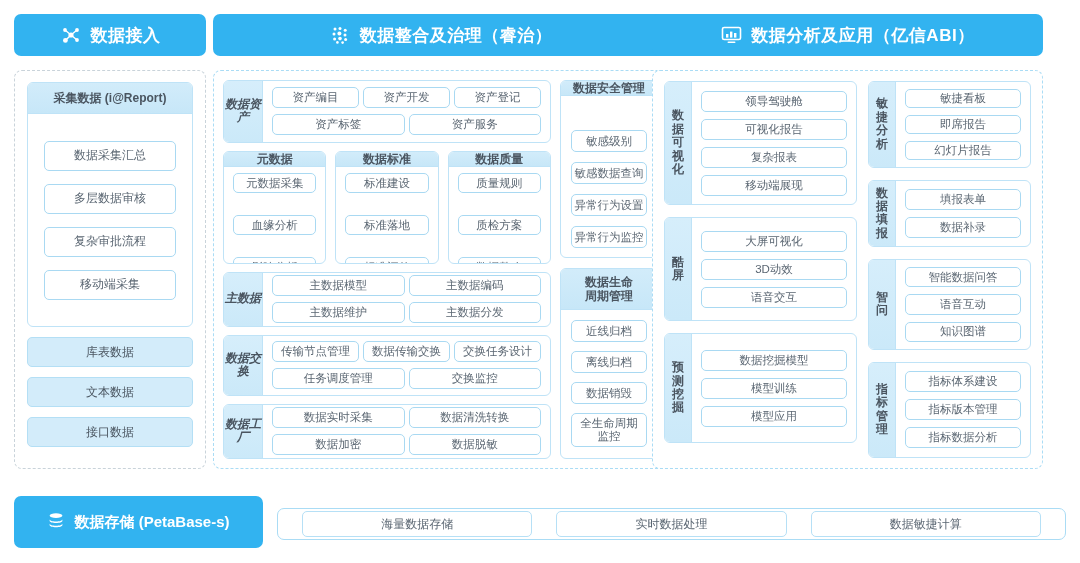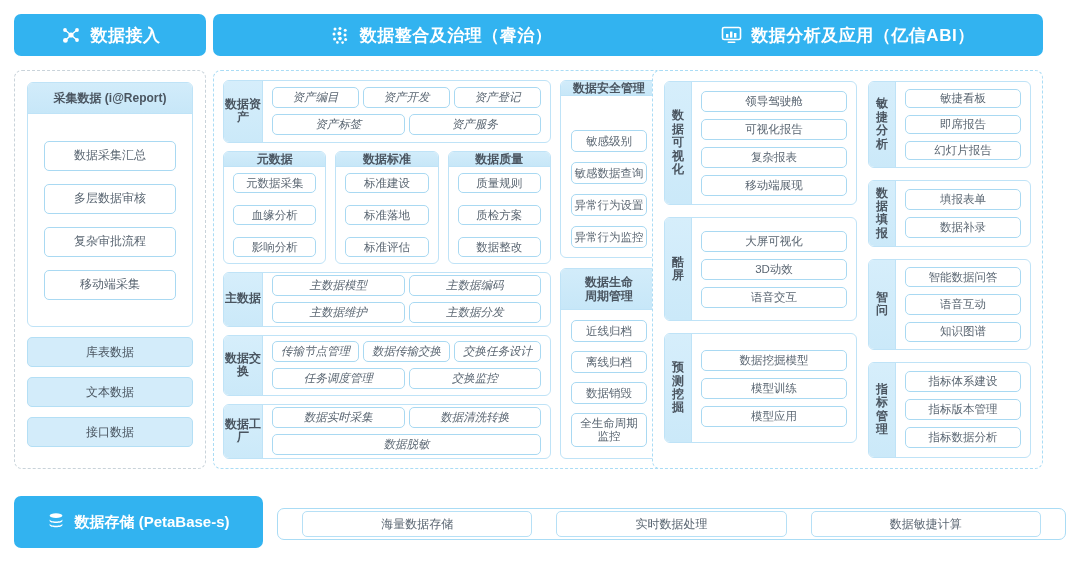--- a/index.html
+++ b/index.html
@@ -50,23 +50,23 @@
 
   
   .lcard{border:1px solid #bfe3f7;border-radius:6px;background:#fff;box-sizing:border-box;display:flex;overflow:hidden;}
   .lcard-label{
     background:linear-gradient(180deg,#d6eefb 0%,#cbe9f9 100%);
     border-right:1px solid #bfe3f7;
     display:flex;align-items:center;justify-content:center;
     font-size:12px;font-weight:bold;color:#4a5560;
     text-align:center;line-height:1.15;flex:none;
   }
-  .lcard-label.wrap2{width:38px;}
+  .lcard-label.wrap2{width:38px;font-style:italic;}
   .lcard-body{flex:1;display:flex;flex-direction:column;justify-content:center;gap:6px;padding:6px 9px;box-sizing:border-box;}
-  .row{display:flex;gap:4px;font-style:italic;}
+  .row{display:flex;gap:4px;}
   .row > .pill{flex:1;height:21px;}
 
   
   .vlabel{width:26px;writing-mode:horizontal-tb;}
   .vlabel span{display:block;}
 
   
   .col-left{position:absolute;left:14px;top:14px;width:192px;}
   .col-left .dashed{margin-top:14px;height:399px;padding:11px 12px;box-sizing:border-box;display:flex;flex-direction:column;gap:10px;}
   .collect-card{height:245px;}
@@ -83,21 +83,21 @@
   .col-mid{position:absolute;left:213px;top:14px;width:455px;}
   .col-mid .dashed{margin-top:14px;height:399px;padding:9px 9px;box-sizing:border-box;display:flex;gap:9px;}
   .mid-main{width:328px;display:flex;flex-direction:column;gap:8px;}
   .mid-side{flex:1;display:flex;flex-direction:column;gap:10px;}
 
   .asset-card{height:68px;}
   .asset-card .lcard-label{width:38px;}
   .meta-row{display:flex;gap:9px;height:113px;}
   .meta-row .hcard{flex:1;}
   .meta-row .hcard-head{height:25px;}
-  .meta-row .hcard-body{gap:12px;padding:6px 9px;}
+  .meta-row .hcard-body{gap:22px;padding:6px 9px;}
   .meta-row .pill{width:100%;height:20px;}
 
   .mdm-card{height:60px;}
   .exch-card{height:66px;}
   .fac-card{height:60px;}
 
   .sec-card{height:183px;}
   .sec-card .hcard-head{height:28px;font-size:12px;}
   .sec-card .hcard-body{gap:10px;padding:10px 10px;justify-content:flex-start;margin-top:24px;}
   .sec-card .pill{width:100%;height:22px;}
@@ -267,20 +267,21 @@
         </div>
 
         <div class="lcard fac-card">
           <div class="lcard-label wrap2">数据工厂</div>
           <div class="lcard-body">
             <div class="row">
               <div class="pill">数据实时采集</div>
               <div class="pill">数据清洗转换</div>
             </div>
             <div class="row">
+              <div class="pill">数据加密</div>
               <div class="pill">数据脱敏</div>
             </div>
           </div>
         </div>
       </div>
 
       <div class="mid-side">
         <div class="hcard sec-card">
           <div class="hcard-head">数据安全管理</div>
           <div class="hcard-body">

